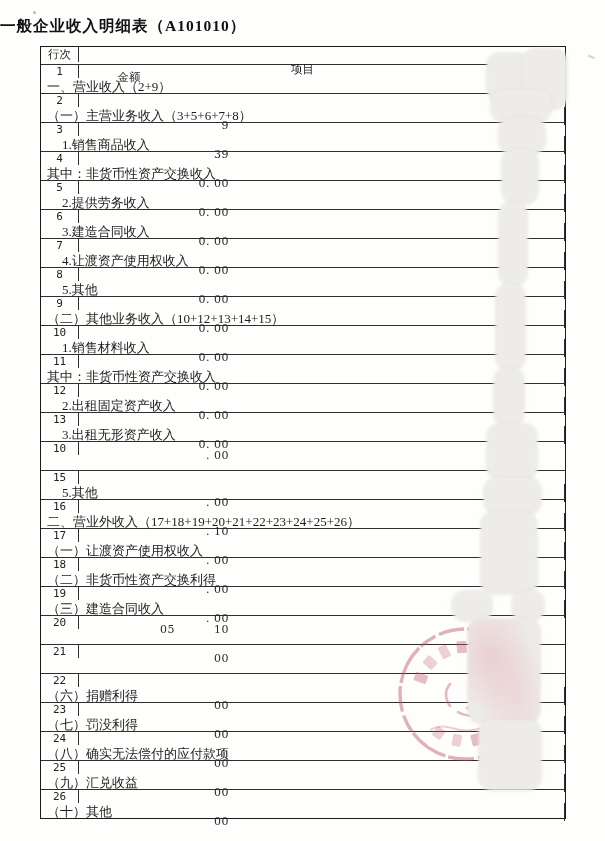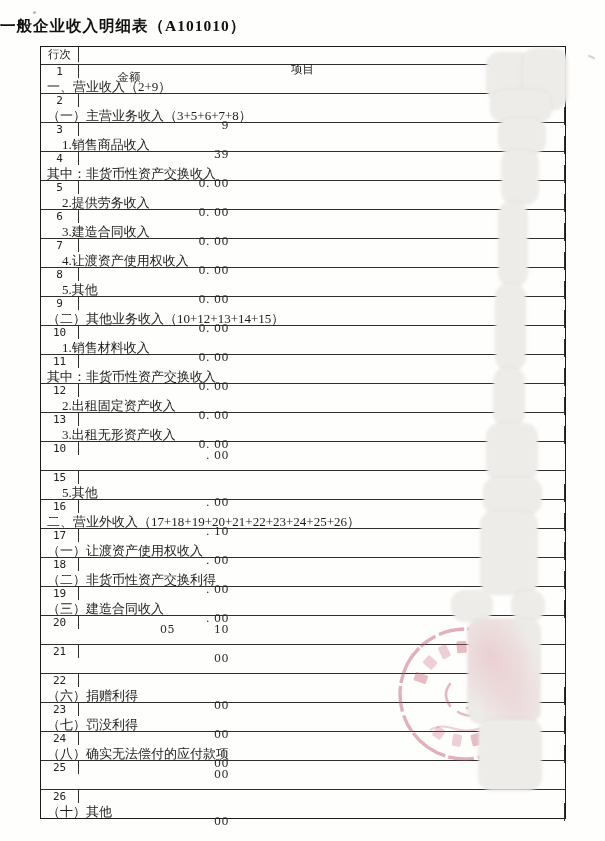--- a/index.html
+++ b/index.html
@@ -303,20 +303,23 @@
         <div class="td c-item">
             <span>（八）确实无法偿付的应付款项</span>
           </div>
         <div class="td c-amt">
           <span class="amt-mid"></span>
           <span class="amt">00</span>
         </div>
       </div>
         <div class="tr row">
         <div class="td c-no">25</div>
+        <div class="td c-item">
+            <span>（九）汇兑收益</span>
+          </div>
         <div class="td c-amt">
           <span class="amt-mid"></span>
           <span class="amt">00</span>
         </div>
       </div>
         <div class="tr row">
         <div class="td c-no">26</div>
         <div class="td c-item">
             <span>（十）其他</span>
           </div>

